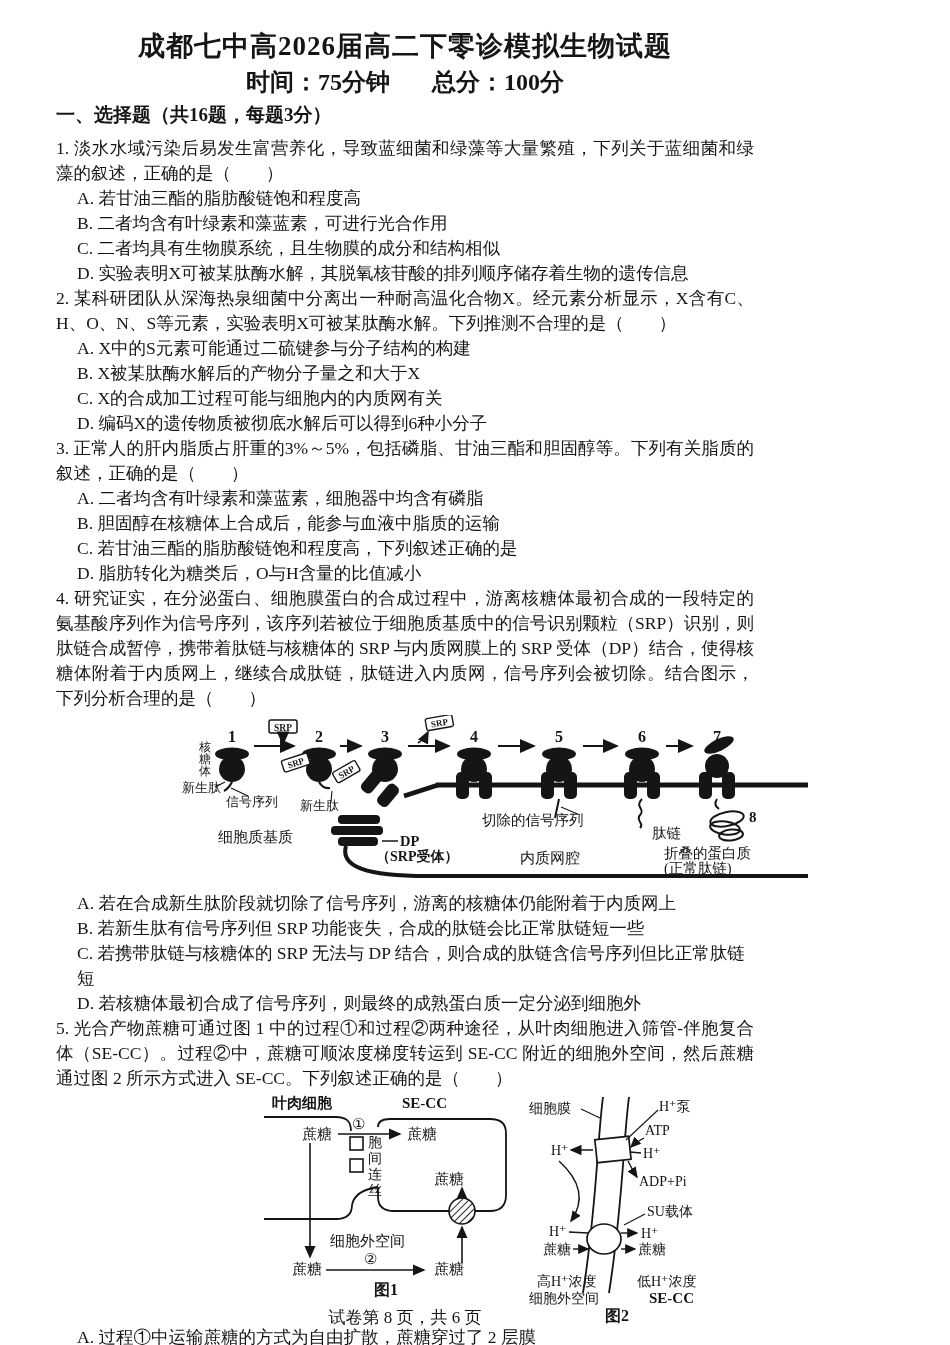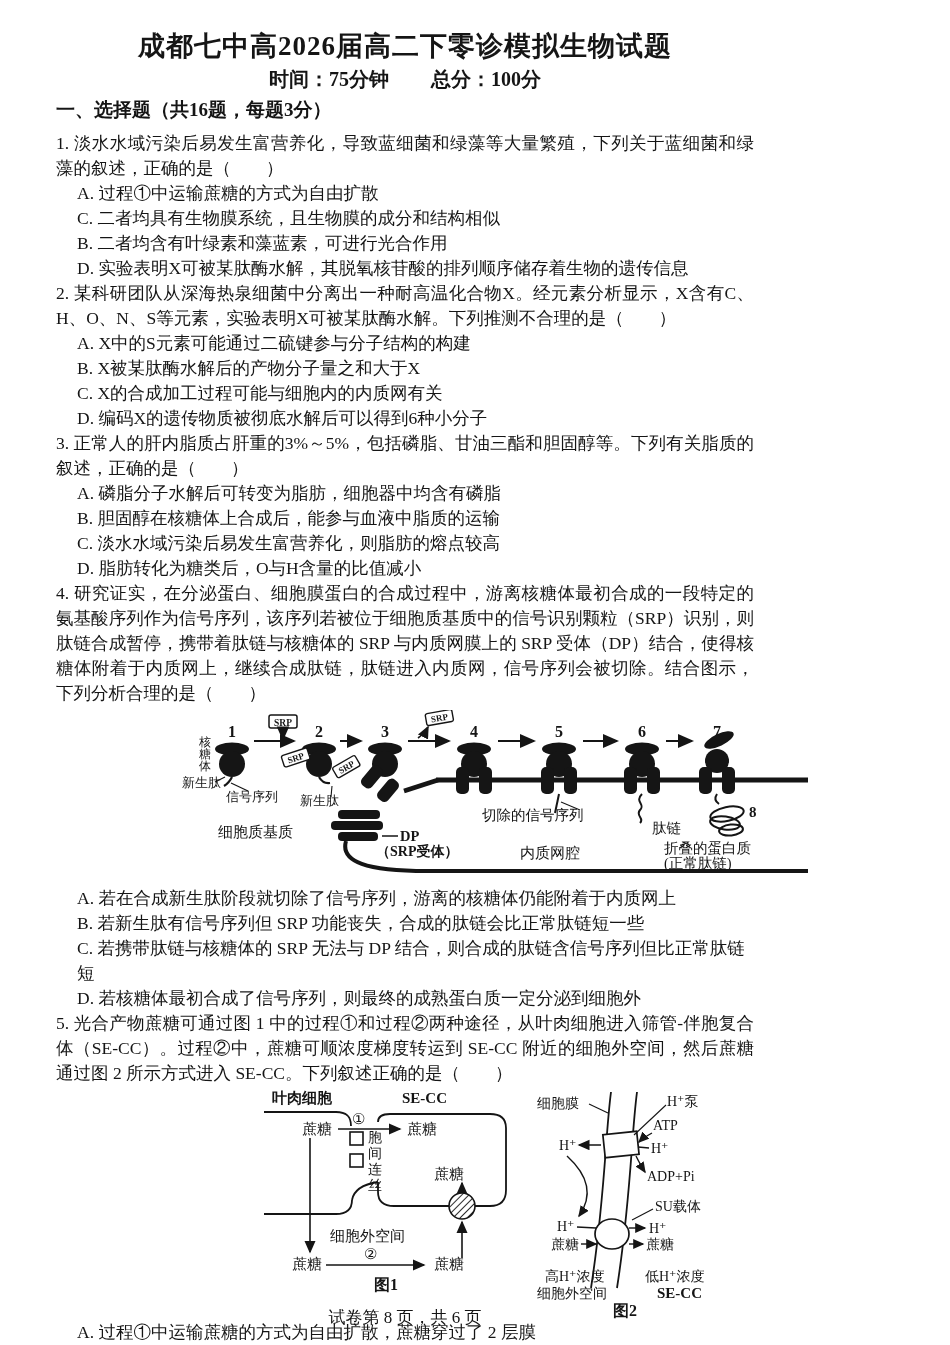--- a/index.html
+++ b/index.html
@@ -1,64 +1,64 @@
 <!DOCTYPE html>
 <html><head>
 <meta charset="utf-8">
 <style>
   html,body{margin:0;padding:0;background:#ffffff;}
   body{width:950px;height:1345px;overflow:hidden;font-family:"Liberation Serif","DejaVu Serif",serif;color:#151515;}
   .page{box-sizing:border-box;width:810px;height:1345px;padding:24px 56px 0 56px;position:relative;}
   .title{text-align:center;font-size:27px;font-weight:bold;margin:4px 0 2px 0;letter-spacing:1px;}
-  .subtitle{text-align:center;font-size:20px;font-weight:bold;margin:2px 0 4px 0;}
+  .subtitle{text-align:center;font-size:24px;font-weight:bold;margin:2px 0 4px 0;}
   .subtitle span{display:inline-block;}
   .subtitle .gap{width:42px;}
   .section-heading{font-size:19px;font-weight:bold;line-height:26px;margin:2px 0 8px 0;}
   p{margin:0;}
   .stem{font-size:17.5px;line-height:25px;text-align:justify;}
   .option{font-size:17.5px;line-height:25px;padding-left:21px;}
   .fig-row{display:flex;align-items:flex-start;}
   .fig4-wrap{margin:4px 0 2px 126px;}
-  .fig5-wrap{margin:2px 0 0 208px;gap:14px;}
+  .fig5-wrap{margin:2px 0 0 208px;gap:6px;}
   svg text{fill:#151515;}
   svg .lbl{font-family:"Liberation Serif","DejaVu Serif",serif;}
   .footer{position:absolute;left:0;bottom:16px;width:100%;text-align:center;font-size:17px;}
 </style>
 </head>
 <body>
 
 <div class="page">
 
   <h1 class="title">成都七中高2026届高二下零诊模拟生物试题</h1>
   <div class="subtitle">
     <span>时间：75分钟</span><span class="gap"></span><span>总分：100分</span>
   </div>
   <div class="section-heading">一、选择题（共16题，每题3分）</div>
 
   <div>
     <p class="stem">1. 淡水水域污染后易发生富营养化，导致蓝细菌和绿藻等大量繁殖，下列关于蓝细菌和绿藻的叙述，正确的是（　　）</p>
-    <p class="option">A. 过程①中运输蔗糖的方式为自由扩散</p>
+    <p class="option">A. 若甘油三酯的脂肪酸链饱和程度高</p>
+    <p class="option">B. 二者均含有叶绿素和藻蓝素，可进行光合作用</p>
     <p class="option">C. 二者均具有生物膜系统，且生物膜的成分和结构相似</p>
-    <p class="option">B. 二者均含有叶绿素和藻蓝素，可进行光合作用</p>
     <p class="option">D. 实验表明X可被某肽酶水解，其脱氧核苷酸的排列顺序储存着生物的遗传信息</p>
   </div>
 
   <div>
     <p class="stem">2. 某科研团队从深海热泉细菌中分离出一种耐高温化合物X。经元素分析显示，X含有C、H、O、N、S等元素，实验表明X可被某肽酶水解。下列推测不合理的是（　　）</p>
     <p class="option">A. X中的S元素可能通过二硫键参与分子结构的构建</p>
     <p class="option">B. X被某肽酶水解后的产物分子量之和大于X</p>
     <p class="option">C. X的合成加工过程可能与细胞内的内质网有关</p>
     <p class="option">D. 编码X的遗传物质被彻底水解后可以得到6种小分子</p>
   </div>
 
   <div>
     <p class="stem">3. 正常人的肝内脂质占肝重的3%～5%，包括磷脂、甘油三酯和胆固醇等。下列有关脂质的叙述，正确的是（　　）</p>
-    <p class="option">A. 磷脂分子水解后可转变为脂肪，细胞器中均含有磷脂</p>
+    <p class="option">A. 二者均含有叶绿素和藻蓝素，细胞器中均含有磷脂</p>
     <p class="option">B. 胆固醇在核糖体上合成后，能参与血液中脂质的运输</p>
-    <p class="option">C. 淡水水域污染后易发生富营养化，则脂肪的熔点较高</p>
+    <p class="option">C. 若甘油三酯的脂肪酸链饱和程度高，下列叙述正确的是</p>
     <p class="option">D. 脂肪转化为糖类后，O与H含量的比值减小</p>
   </div>
 
   <div>
     <p class="stem">4. 研究证实，在分泌蛋白、细胞膜蛋白的合成过程中，游离核糖体最初合成的一段特定的氨基酸序列作为信号序列，该序列若被位于细胞质基质中的信号识别颗粒（SRP）识别，则肽链合成暂停，携带着肽链与核糖体的 SRP 与内质网膜上的 SRP 受体（DP）结合，使得核糖体附着于内质网上，继续合成肽链，肽链进入内质网，信号序列会被切除。结合图示，下列分析合理的是（　　）</p>
 
     <div class="fig4-wrap">
       <svg width="632" height="170" viewBox="0 0 632 170">
         <defs>
           <marker id="ah" markerWidth="9" markerHeight="8" refX="7" refY="3.5" orient="auto">

